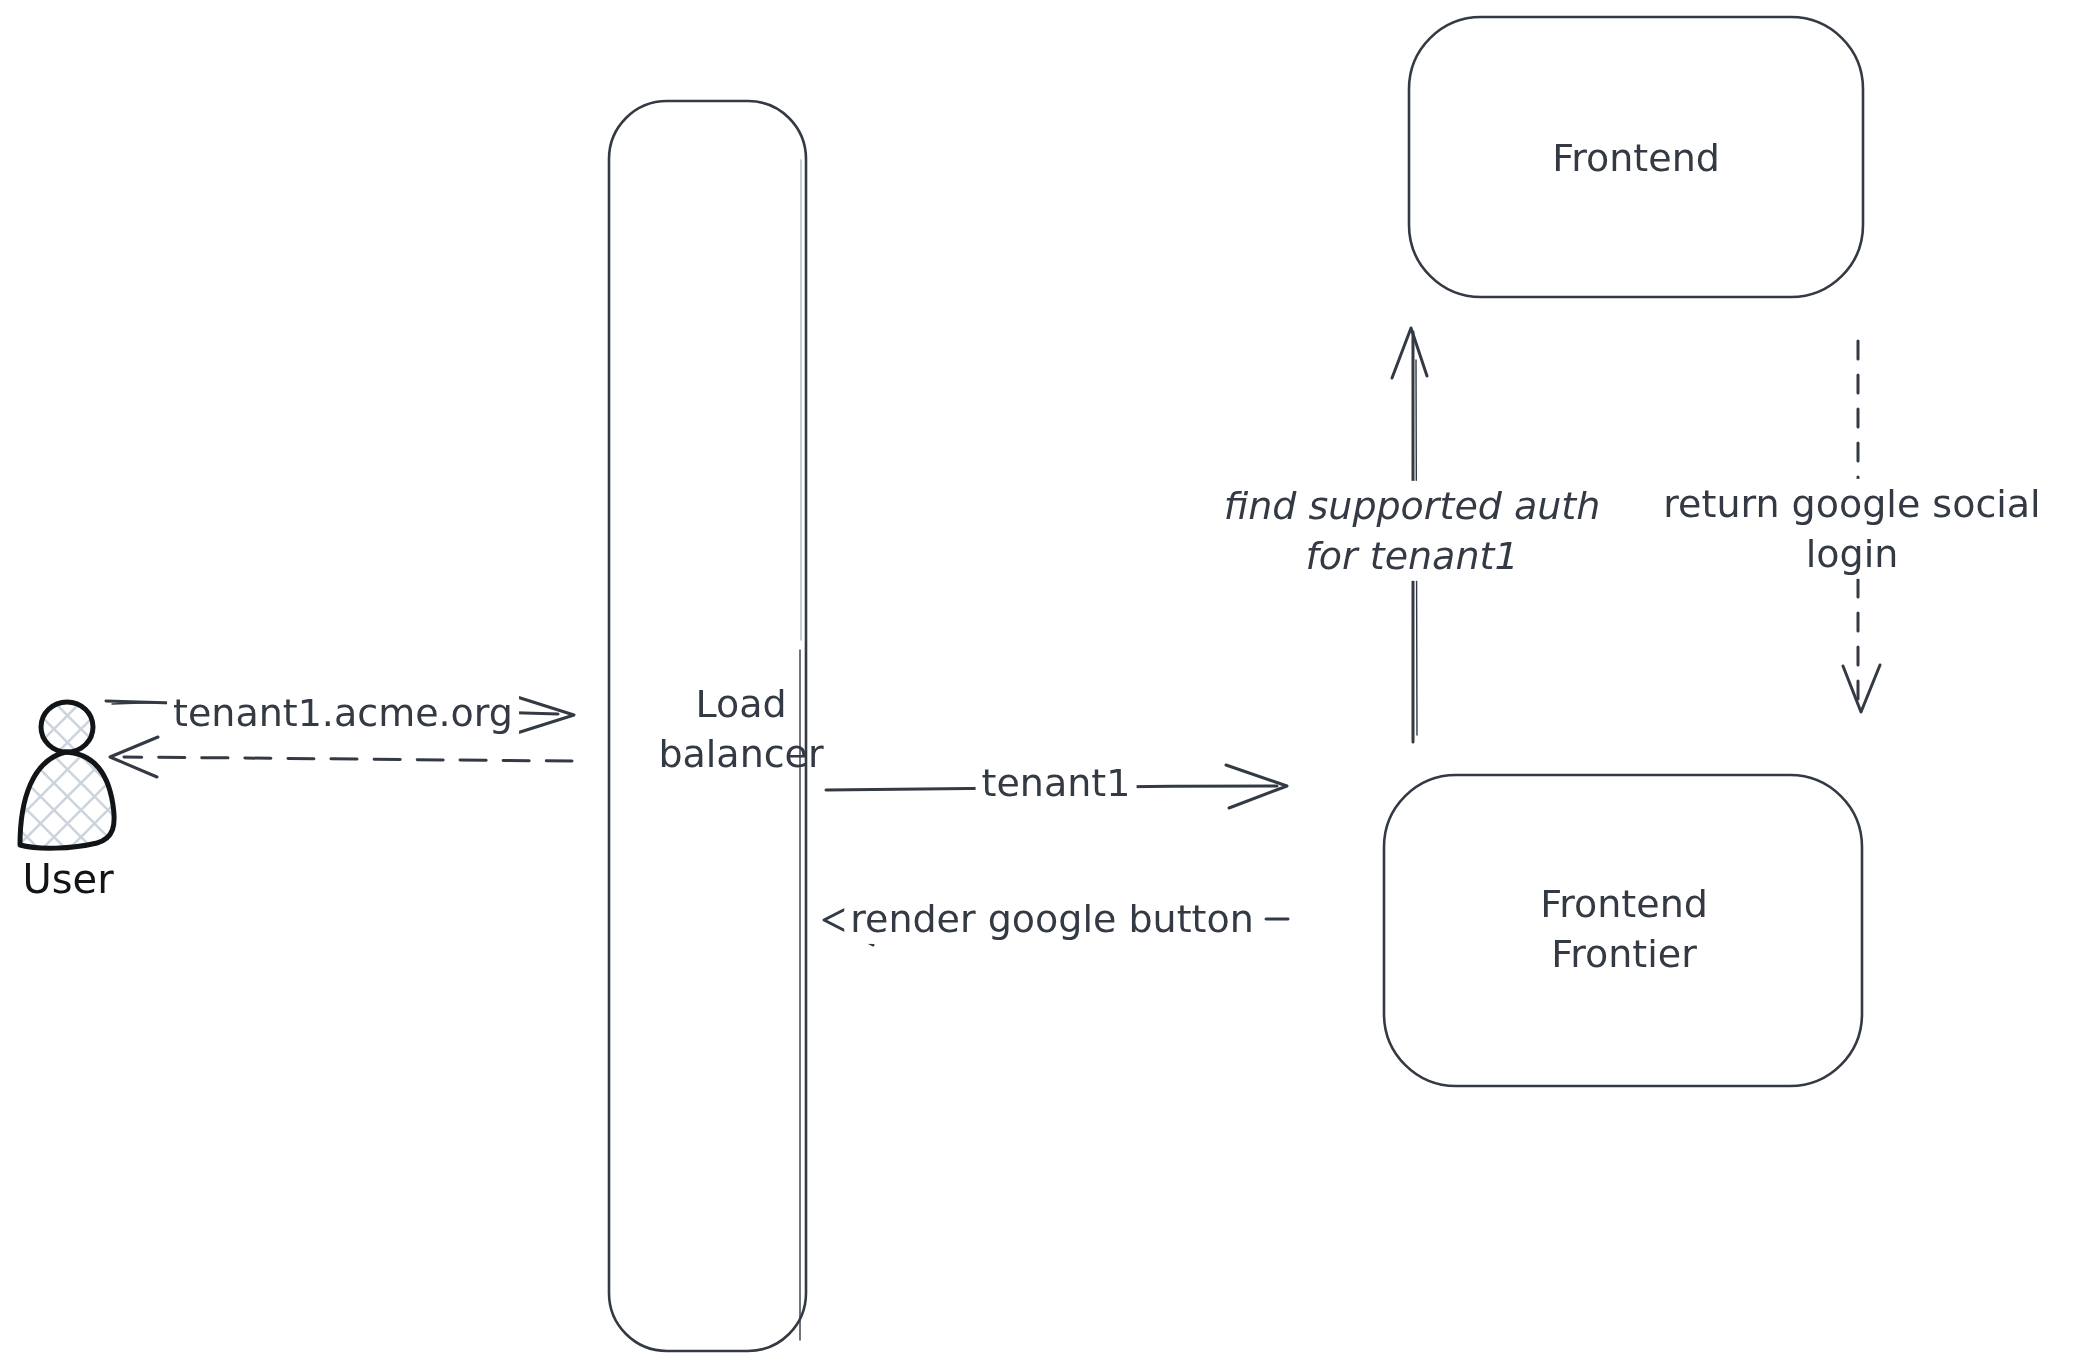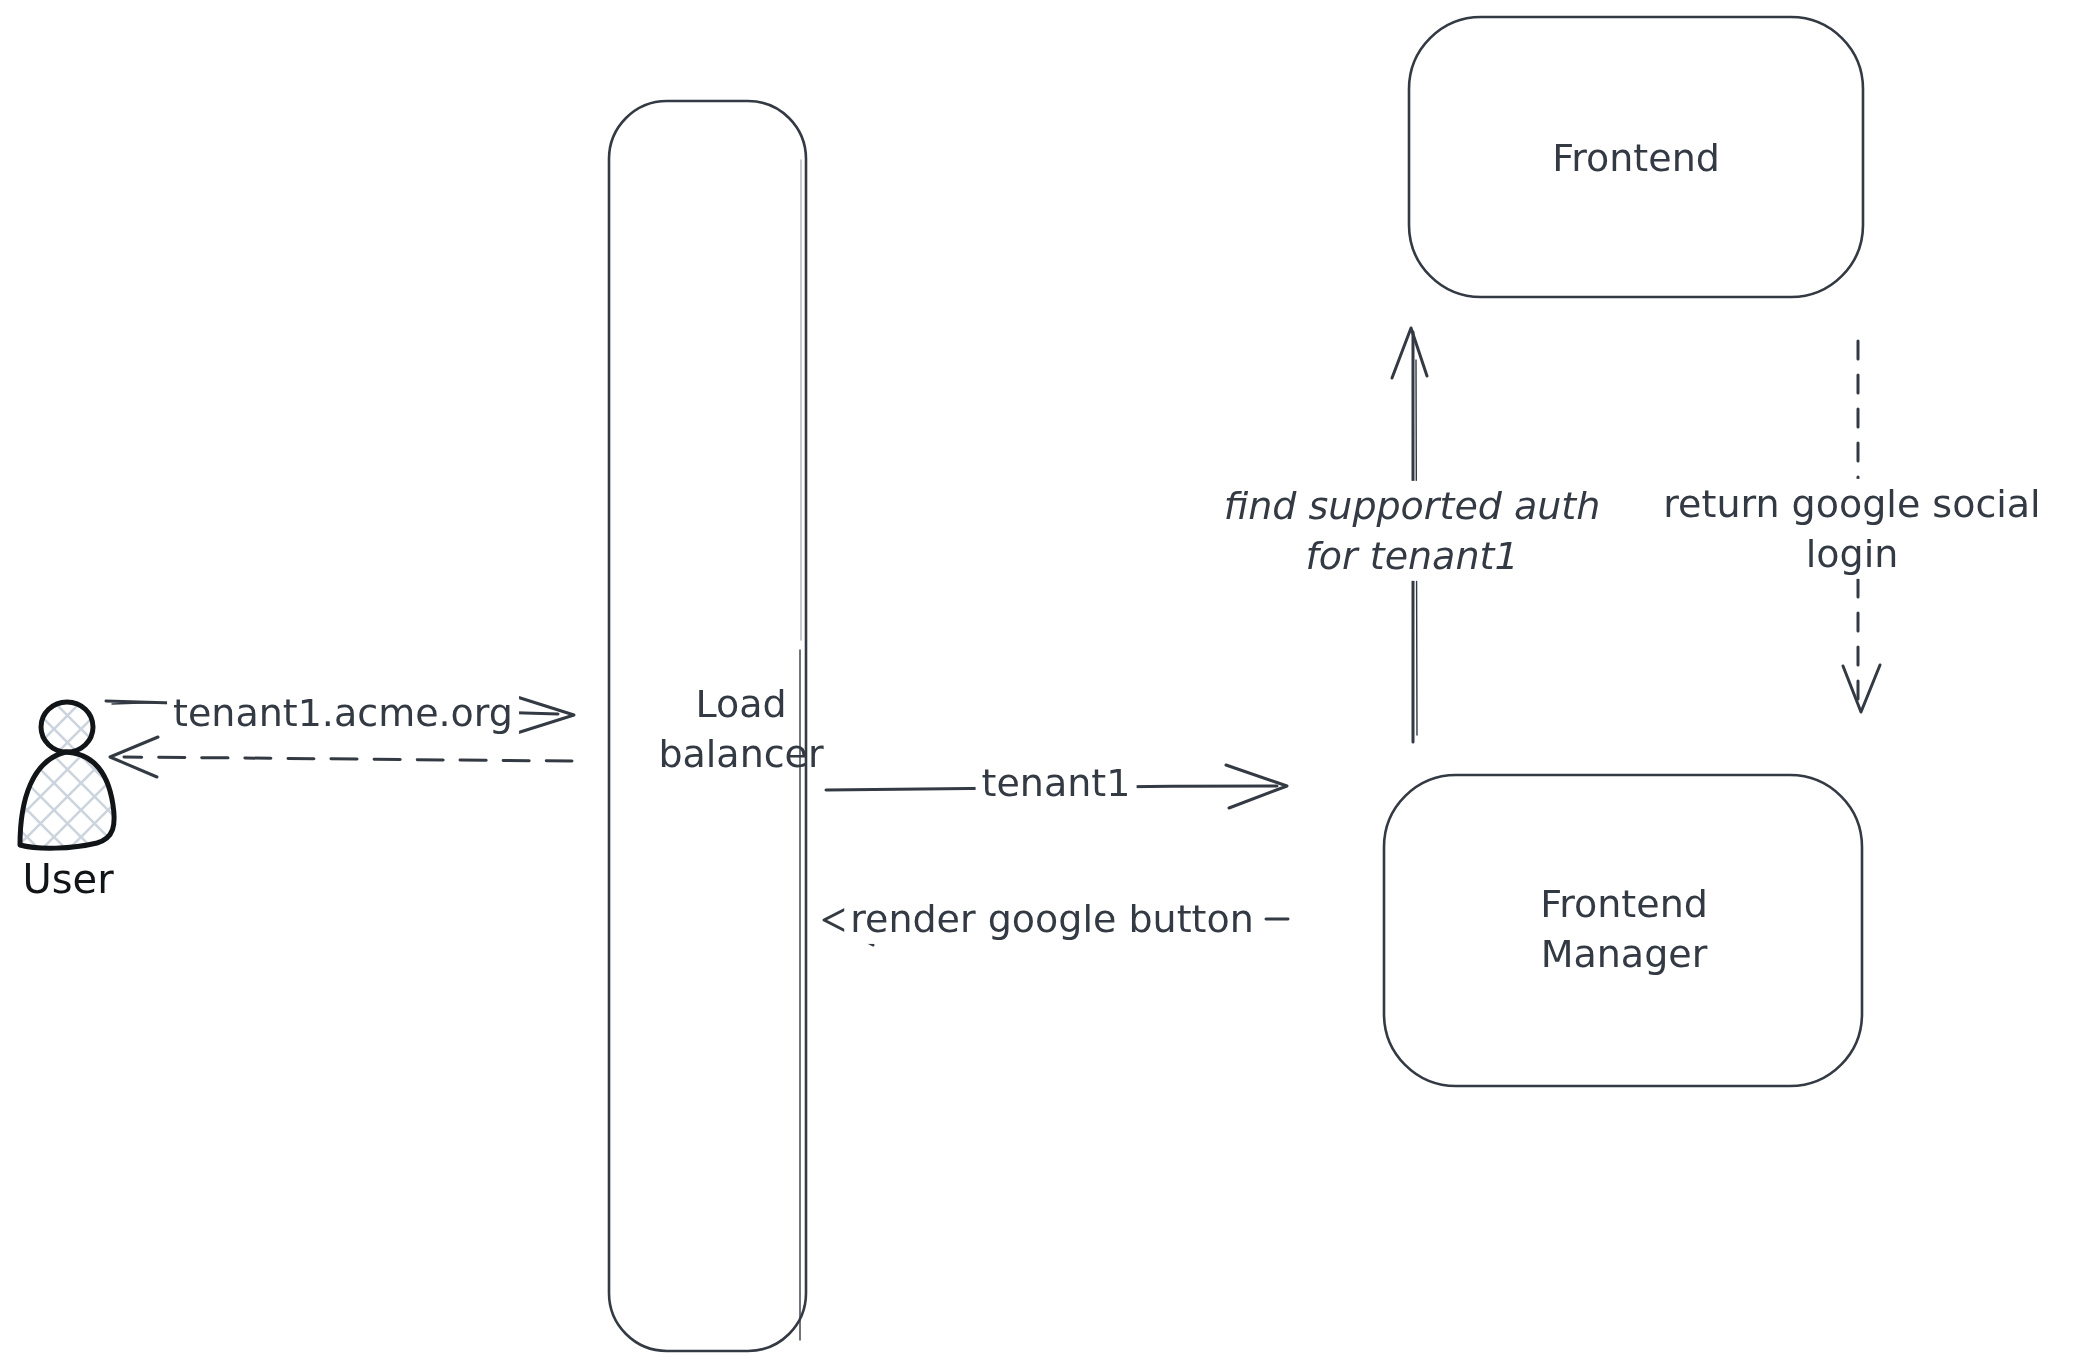--- a/index.html
+++ b/index.html
@@ -92,21 +92,21 @@
 
   <div class="lbl no-bg" style="left:741px;top:729px;">
     <div>Load</div>
     <div>balancer</div>
   </div>
 
   <div class="lbl no-bg" style="left:1636px;top:158px;">Frontend</div>
 
   <div class="lbl no-bg" style="left:1624px;top:929px;">
     <div>Frontend</div>
-    <div>Manager</div>
+    <div>Frontier</div>
   </div>
 
   <div class="lbl" style="left:343px;top:713px;">tenant1.acme.org</div>
 
   <div class="lbl" style="left:1056px;top:783px;text-align:center;">tenant1</div>
 
   <div class="lbl" style="left:1052px;top:919px;">render google button</div>
 
   <div class="lbl" style="left:1412px;top:531px;font-style:italic;">
     <div>find supported auth</div>

